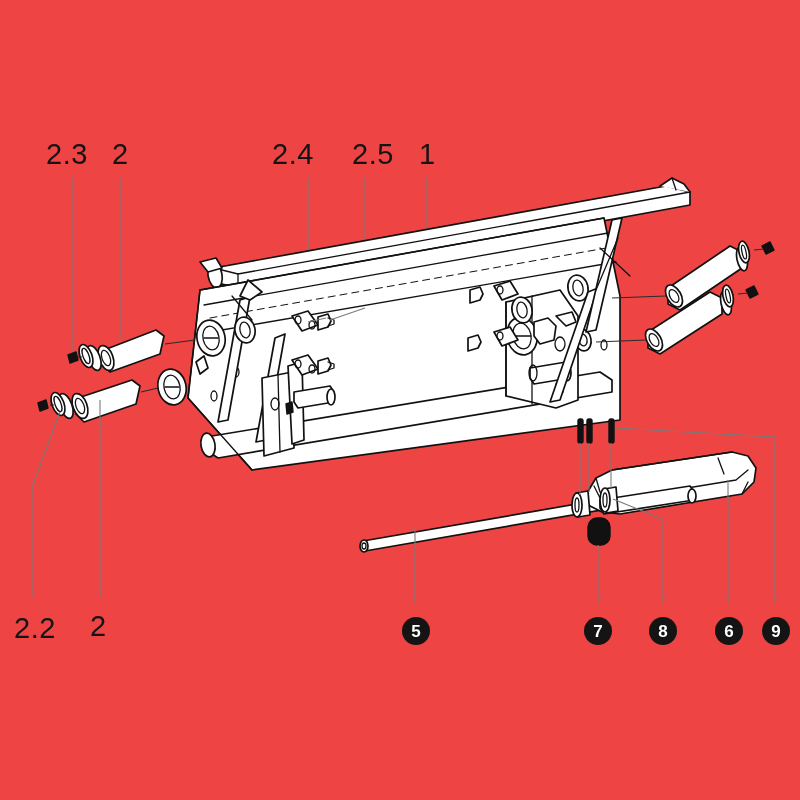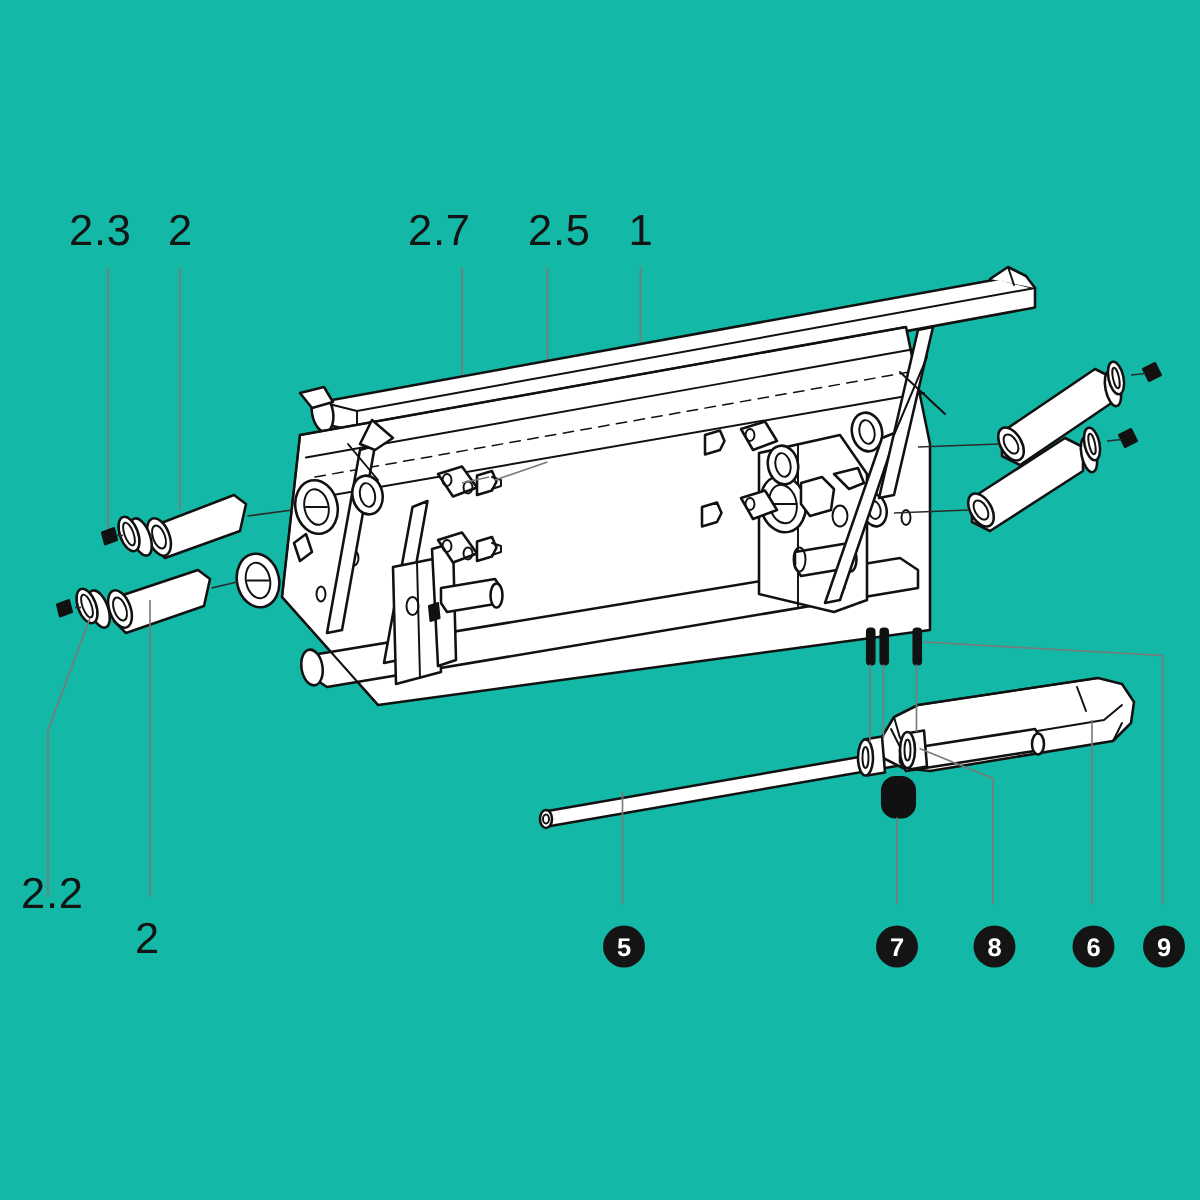--- a/index.html
+++ b/index.html
@@ -2,21 +2,21 @@
 <html><head>
 <meta charset="utf-8">
 <title>Exploded Parts Diagram</title>
 <style>
   html,body{margin:0;padding:0;background:#ffffff;}
   body{
     width:800px;height:800px;overflow:hidden;
     font-family:"Liberation Sans", sans-serif;
     color:#111111;
   }
-  #stage{position:relative;width:800px;height:800px;background:#14b8a6;}
+  #stage{position:relative;width:800px;height:800px;background:#ef4444;}
   svg#drawing{position:absolute;top:0;left:0;width:800px;height:800px;display:block;}
 
   .callout{
     position:absolute;
     font-family:"Liberation Sans", sans-serif;
     font-size:29px;
     font-weight:400;
     color:#141414;
     letter-spacing:0.5px;
     white-space:nowrap;
@@ -287,25 +287,25 @@
         <path class="ln" d="M662,603 L662,519 L613,499"></path>
         <line class="ln" x1="728" y1="603" x2="728" y2="480"></line>
         <path class="ln" d="M775,603 L775,437 L616,428"></path>
       </g>
     </g>
 
   </svg>
 
   <div class="callout" style="left:46px;top:140px;">2.3</div>
   <div class="callout" style="left:112px;top:140px;">2</div>
-  <div class="callout" style="left:272px;top:140px;">2.7</div>
+  <div class="callout" style="left:272px;top:140px;">2.4</div>
   <div class="callout" style="left:352px;top:140px;">2.5</div>
   <div class="callout" style="left:419px;top:140px;">1</div>
 
-  <div class="callout" style="left:14px;top:582px;">2.2</div>
+  <div class="callout" style="left:14px;top:614px;">2.2</div>
   <div class="callout" style="left:90px;top:612px;">2</div>
 
   <div class="badge" style="left:402px;top:617px;">5</div>
   <div class="badge" style="left:584px;top:617px;">7</div>
   <div class="badge" style="left:649px;top:617px;">8</div>
   <div class="badge" style="left:715px;top:617px;">6</div>
   <div class="badge" style="left:762px;top:617px;">9</div>
 
 </div>
 

